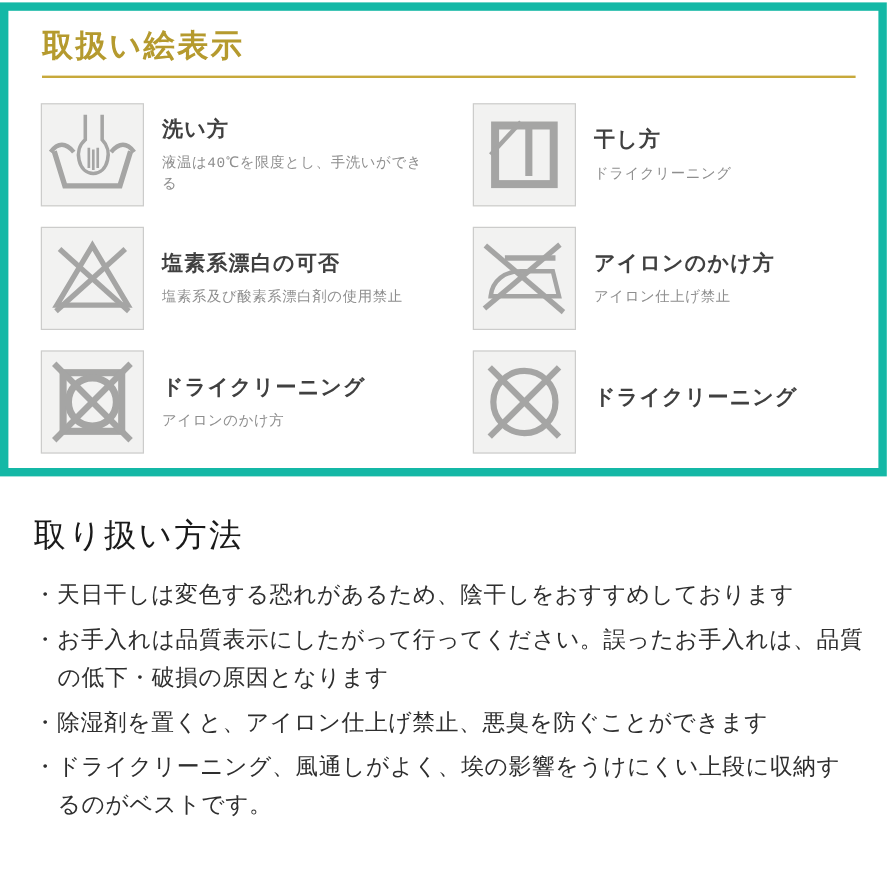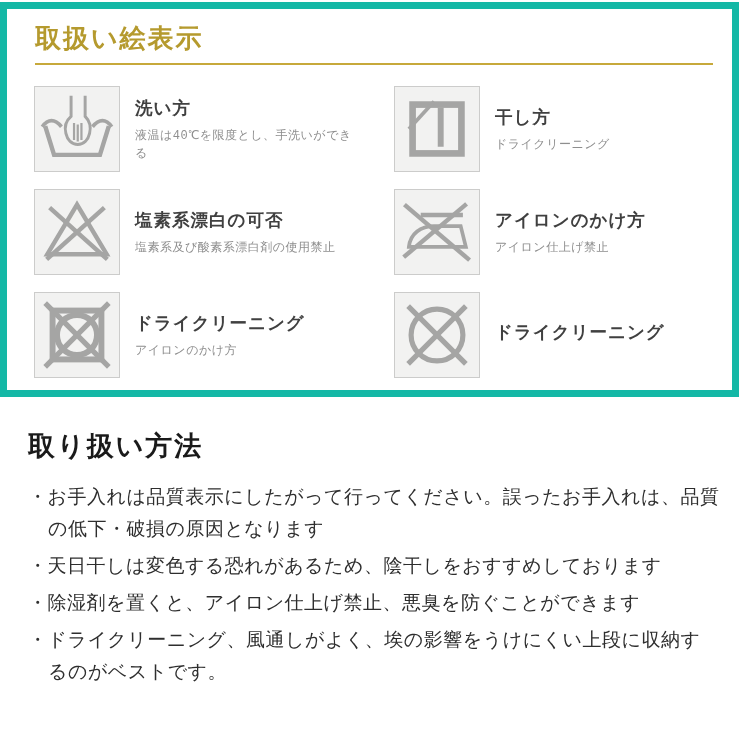--- a/index.html
+++ b/index.html
@@ -71,21 +71,21 @@
   }
 
   
   .handling {
     position: absolute;
     left: 28px; top: 428px;
     width: 692px;
   }
   .handling-title {
     font-size: 27px;
-    font-weight: bold;
+    font-weight: normal;
     color: #1A1A1A;
     letter-spacing: 2px;
     margin: 0 0 17px 0;
   }
   .handling-list {
     list-style: none;
     margin: 0; padding: 0;
     font-size: 19px;
     color: #2E2E2E;
     letter-spacing: 0.5px;
@@ -193,18 +193,18 @@
         <p class="care-item-title">ドライクリーニング</p>
       </div>
     </div>
 
   </div>
 </div>
 
 <div class="handling">
   <h2 class="handling-title">取り扱い方法</h2>
   <ul class="handling-list">
+    <li><span class="bullet-char">・</span><span>天日干しは変色する恐れがあるため、陰干しをおすすめしております</span></li>
     <li><span class="bullet-char">・</span><span>お手入れは品質表示にしたがって行ってください。誤ったお手入れは、品質の低下・破損の原因となります</span></li>
-    <li><span class="bullet-char">・</span><span>天日干しは変色する恐れがあるため、陰干しをおすすめしております</span></li>
     <li><span class="bullet-char">・</span><span>除湿剤を置くと、アイロン仕上げ禁止、悪臭を防ぐことができます</span></li>
     <li><span class="bullet-char">・</span><span>ドライクリーニング、風通しがよく、埃の影響をうけにくい上段に収納するのがベストです。</span></li>
   </ul>
 </div>
 
 </body></html>

